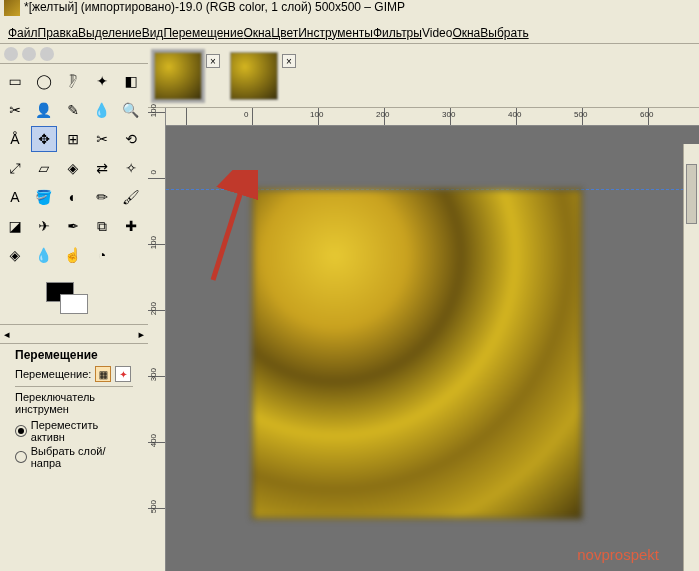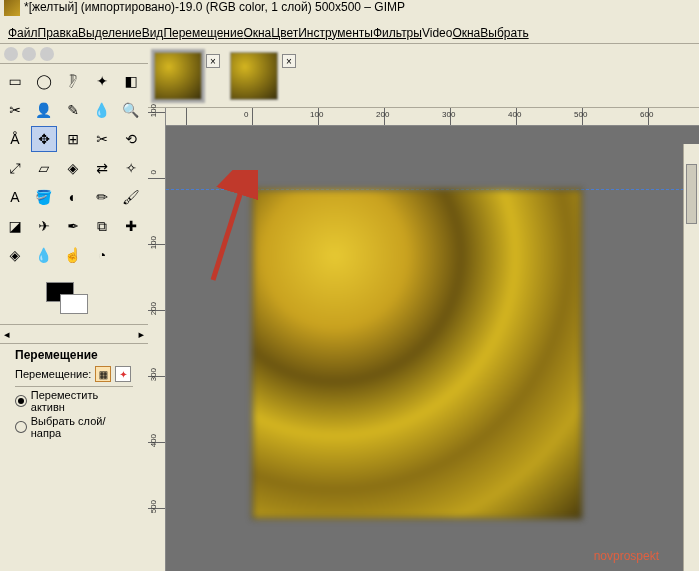--- a/index.html
+++ b/index.html
@@ -21,21 +21,21 @@
 .vruler .tick { position: absolute; left: 0; right: 0; border-top: 1px solid #666; }
 .vruler .label { position: absolute; left: 1px; writing-mode: vertical-rl; transform: rotate(180deg); font-size: 8px; }
 .canvas-and-hruler { flex: 1; display: flex; flex-direction: column; }
 .hruler { height: 18px; background: #ece9d8; border-bottom: 1px solid #888; font-size: 8px; color: #333; position: relative; }
 .hruler .tick { position: absolute; top: 0; bottom: 0; border-left: 1px solid #666; }
 .hruler .label { position: absolute; top: 2px; font-size: 8px; }
 .canvas { flex: 1; background: #717171; position: relative; overflow: hidden; }
 .guide-h { position: absolute; left: 0; right: 0; border-top: 1px dashed #4a7dd1; }
 .image { position: absolute; border: 1px dashed #000; background: radial-gradient(circle at 25% 20%, #e6c832 0%, #c9a21f 20%, #6b5510 35%, #d4b520 50%, #8a6f14 65%, #bfa11c 80%, #4d3e0c 100%); filter: blur(3px); }
 .arrow { position: absolute; }
-.watermark { position: absolute; color: #e06040; font-size: 12px; font-family: Arial; }
+.watermark { position: absolute; color: #e06040; font-size: 15px; font-family: Arial; }
 .scrollbar-v { position: absolute; right: 0; top: 18px; bottom: 0; width: 16px; background: #ece9d8; border-left: 1px solid #aca899; }
 .scrollbar-v .thumb-s { position: absolute; top: 20px; left: 2px; right: 2px; height: 60px; background: #cdcabb; border: 1px solid #888; }
 .toolbox-tabs { height: 20px; display: flex; align-items: center; padding: 2px 4px; gap: 4px; border-bottom: 1px solid #aca899; }
 .toolbox-tabs .tab-icon { width: 14px; height: 14px; border-radius: 50%; background: #ccc; }
 .toolbox { padding: 4px 2px; display: grid; grid-template-columns: repeat(5, 26px); gap: 3px; }
 .tool { width: 26px; height: 26px; display: flex; align-items: center; justify-content: center; border: 1px solid transparent; font-size: 14px; }
 .tool.active { border: 1px solid #316ac5; background: #c1d2ee; }
 .colorswatch { height: 44px; display: flex; align-items: center; justify-content: center; position: relative; margin-top: 8px; }
 .colorswatch .fg { width: 28px; height: 20px; background: #000; border: 1px solid #888; position: absolute; left: 46px; top: 2px; }
 .colorswatch .bg { width: 28px; height: 20px; background: #fff; border: 1px solid #888; position: absolute; left: 60px; top: 14px; }
@@ -128,20 +128,21 @@
       <span class="sp">▸</span>
     </div>
     <div class="section">
       <div class="section-title">Перемещение</div>
       <div class="section-row">
         <span>Перемещение:</span>
         <span class="mini-icon active">▦</span>
         <span class="mini-icon" style="color:#d33">✦</span>
       </div>
       <div class="hr"></div>
+      <div style="font-size:11px;margin:4px 0">Переключатель инструмен</div>
       <div class="radio-row">
         <span class="radio checked"></span>
         <span>Переместить активн</span>
       </div>
       <div class="radio-row">
         <span class="radio"></span>
         <span>Выбрать слой/напра</span>
       </div>
     </div>
   </div>

